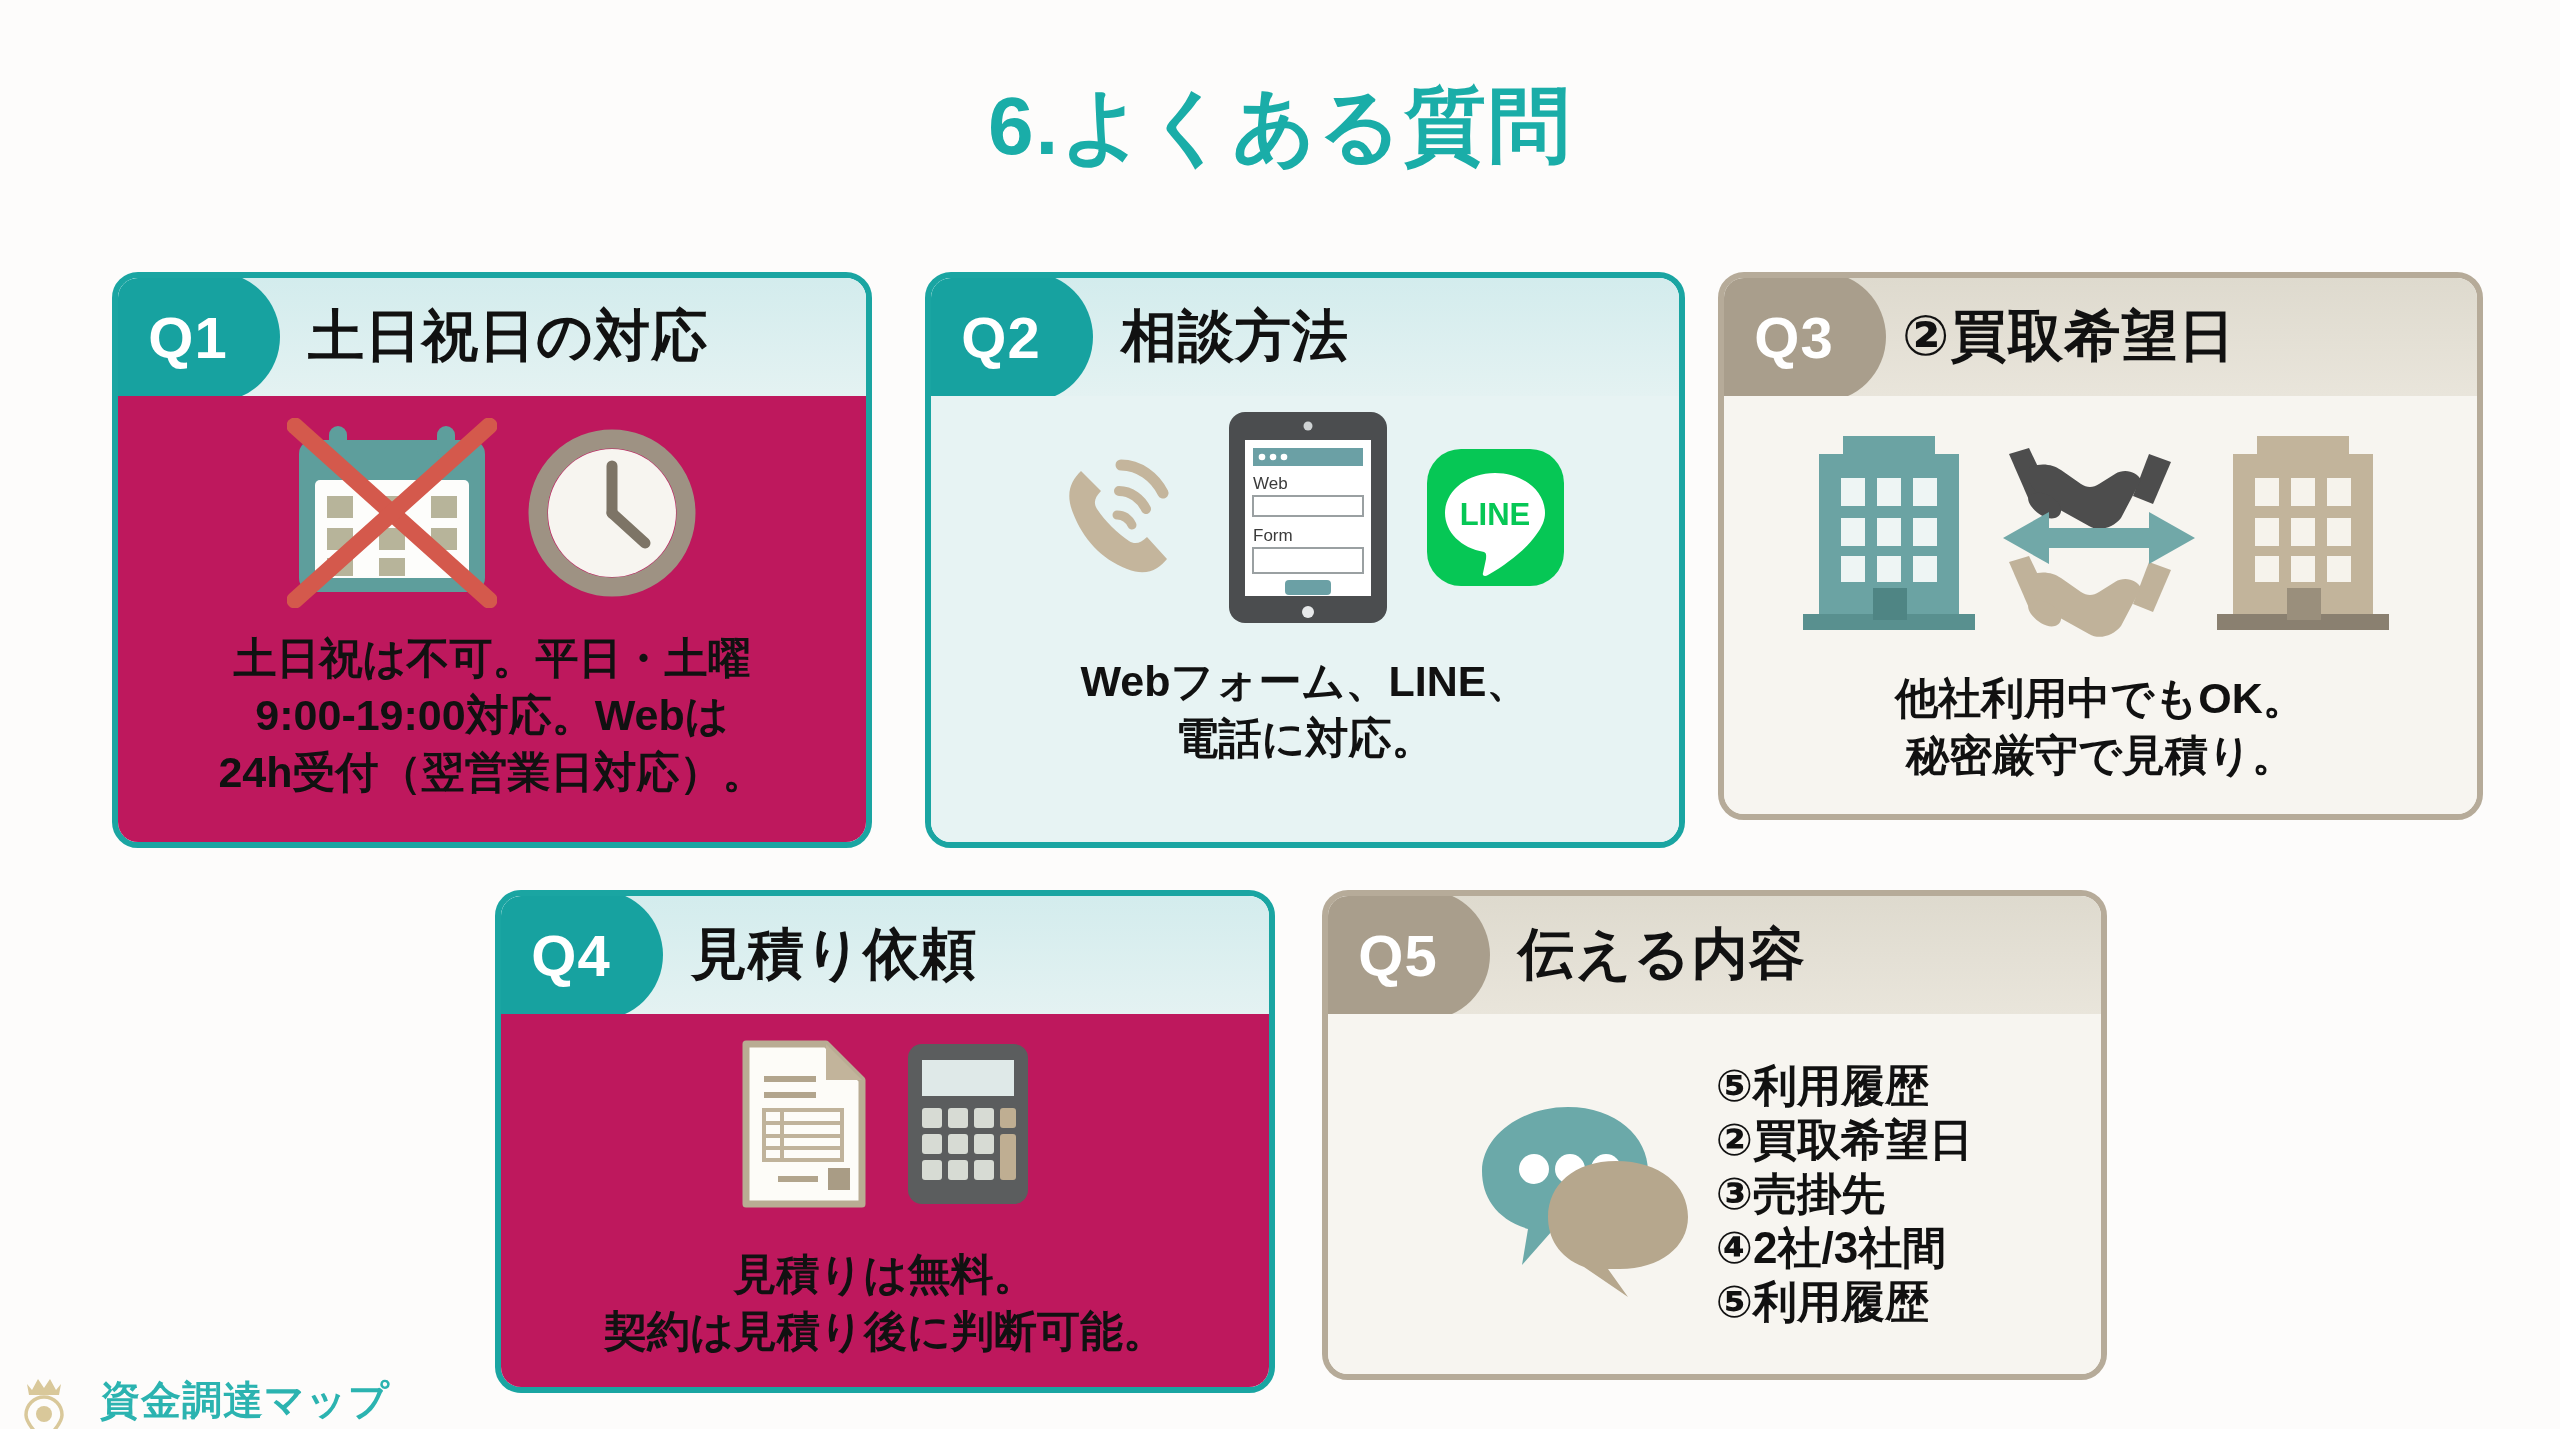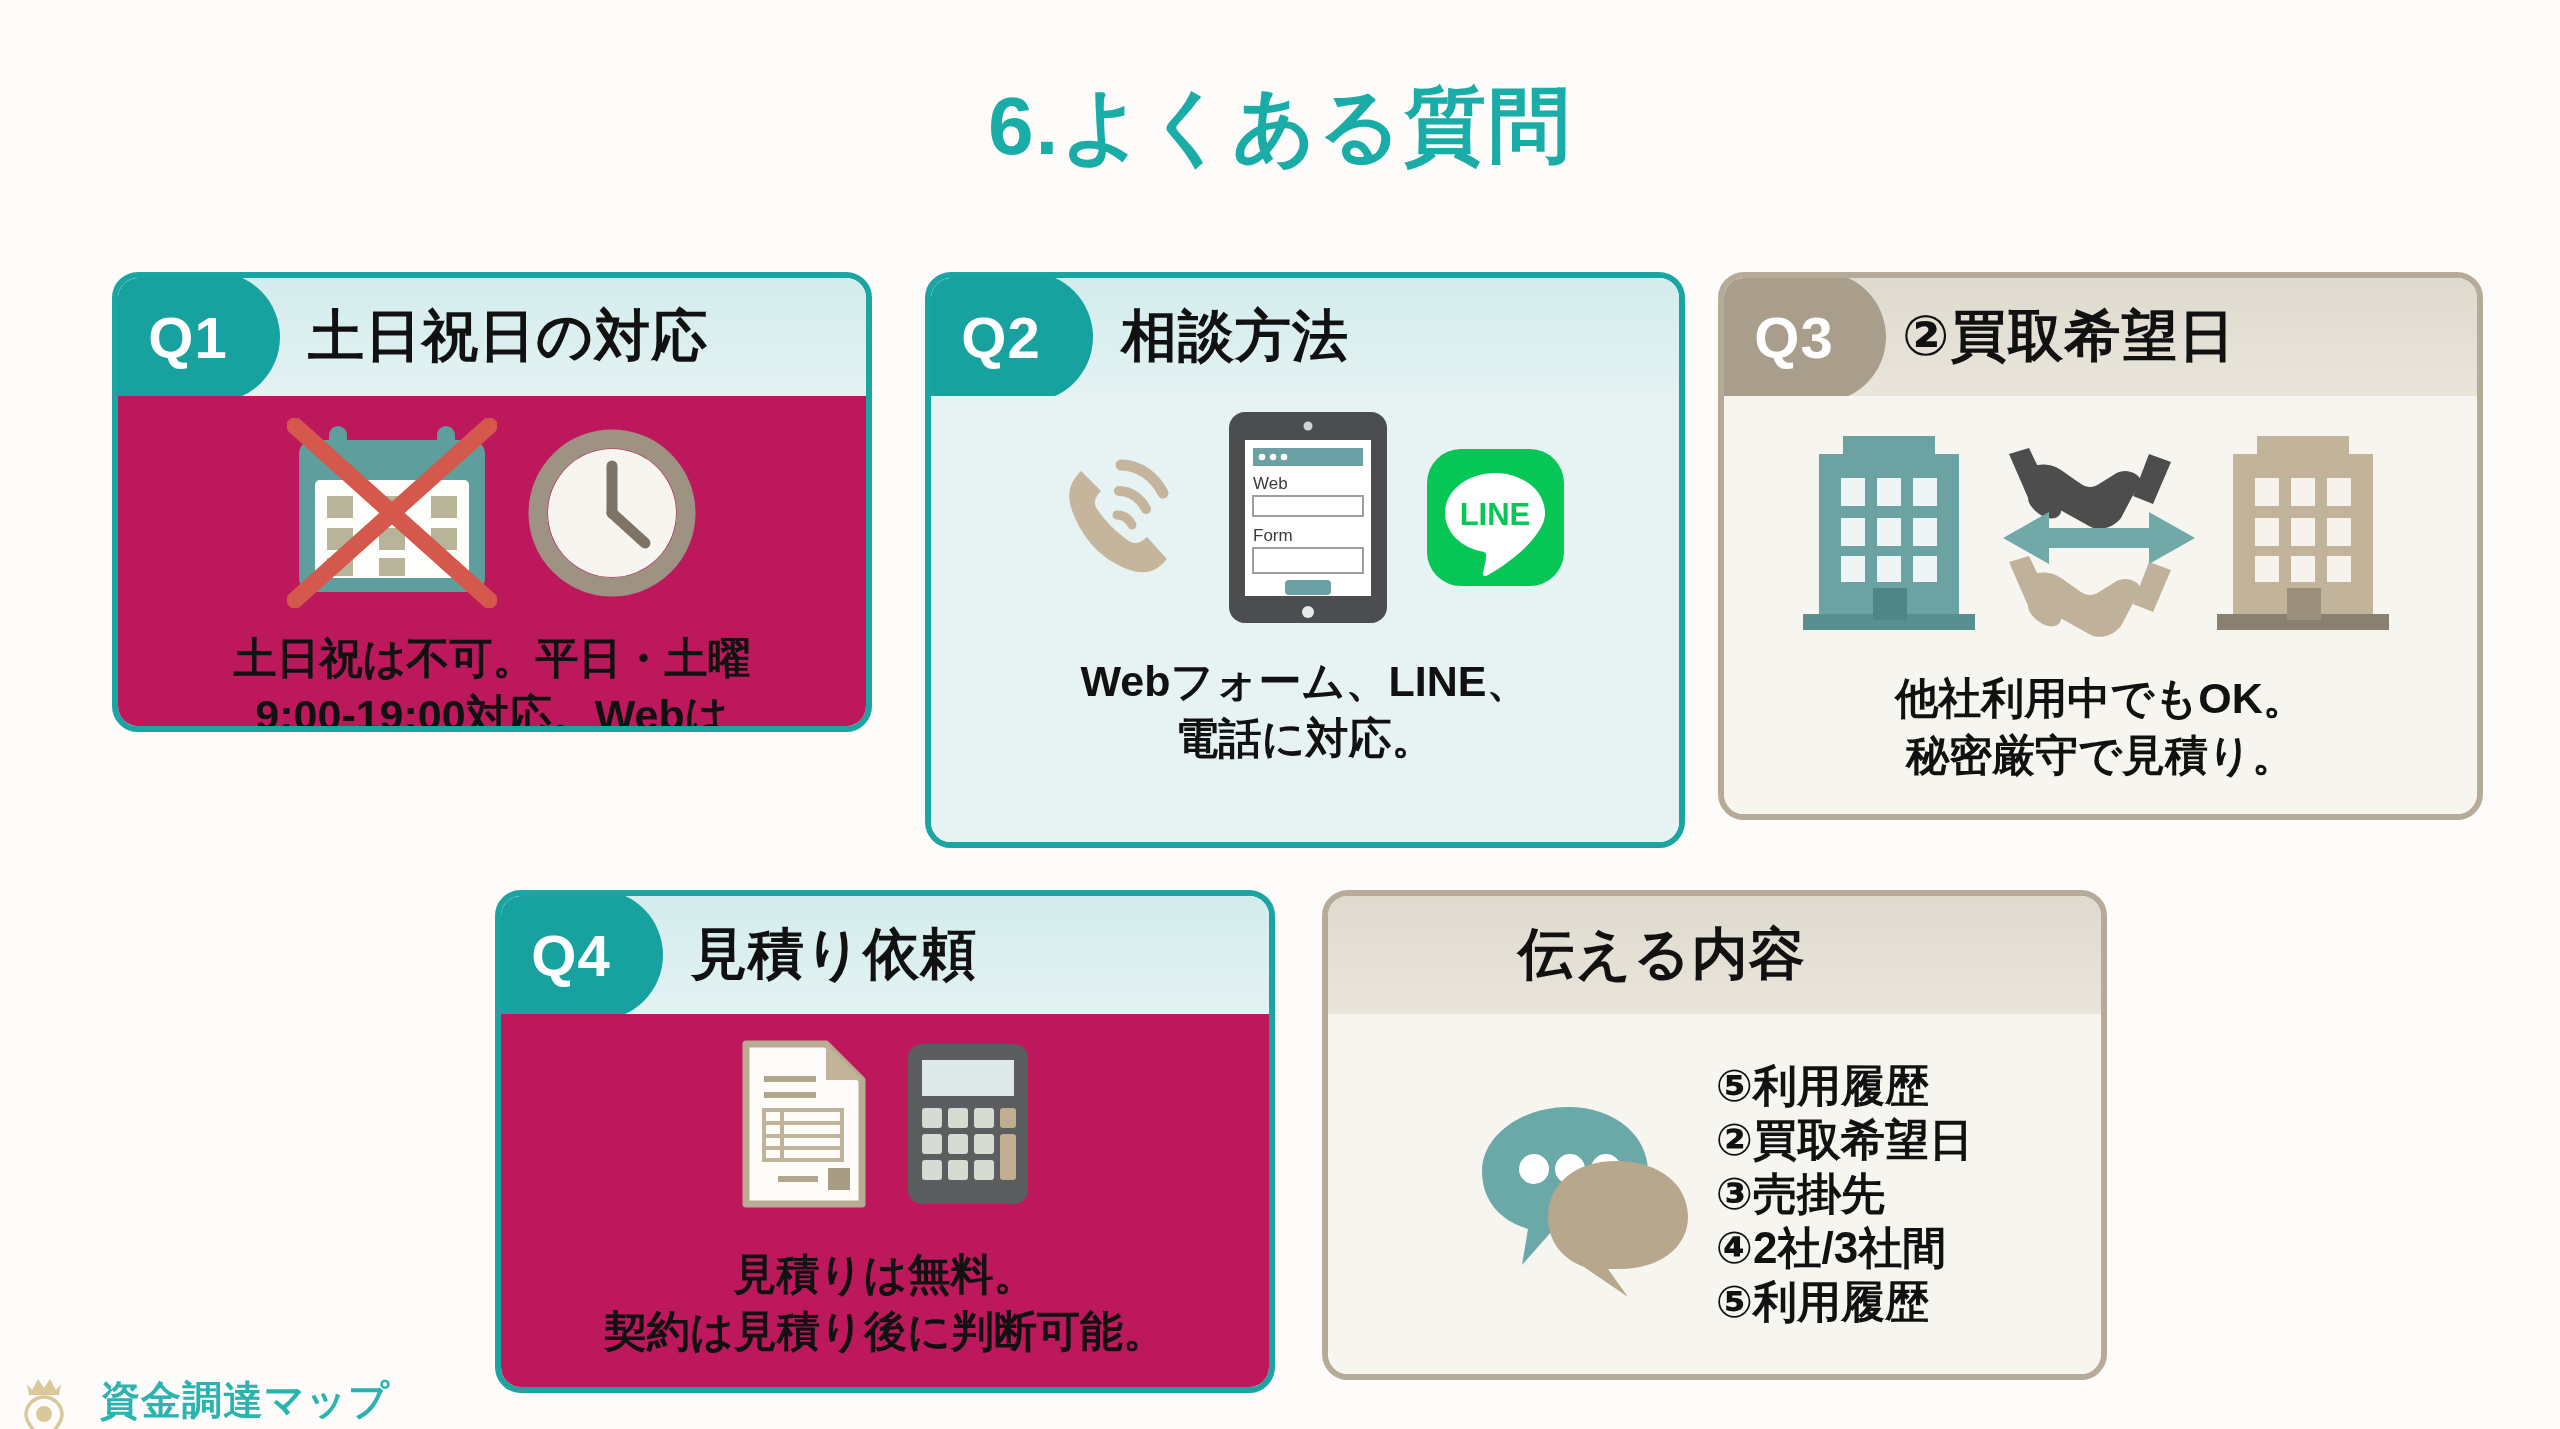--- a/index.html
+++ b/index.html
@@ -76,21 +76,21 @@
     width: 100%;
   }
   .card-text {
     text-align: center;
     font-size: 43px; font-weight: bold; color: #111111;
     line-height: 1.32;
     white-space: pre-line;
   }
 
   
-  #card-q1 { left: 112px;  top: 272px;  width: 760px;  height: 460px; }
+  #card-q1 { left: 112px;  top: 272px;  width: 760px;  height: 576px; }
   #card-q2 { left: 925px;  top: 272px;  width: 760px;  height: 576px; }
   #card-q3 { left: 1718px; top: 272px;  width: 765px;  height: 548px; }
   #card-q4 { left: 495px;  top: 890px;  width: 780px;  height: 503px; }
   #card-q5 { left: 1322px; top: 890px;  width: 785px;  height: 490px; }
 
   #card-q1 .icon-row { margin-top: 22px; }
   #card-q1 .card-text { margin-top: 22px; }
   #card-q2 .icon-row { margin-top: 14px; }
   #card-q2 .card-text { margin-top: 28px; }
   #card-q3 .icon-row { margin-top: 20px; }
@@ -327,20 +327,21 @@
           </svg>
         </span>
       </div>
       <div class="card-text">見積りは無料。
 契約は見積り後に判断可能。</div>
     </div>
   </div>
 
   <div class="card beige" id="card-q5">
     <div class="card-header">
+      <div class="q-badge beige">Q5</div>
       <div class="card-title">伝える内容</div>
     </div>
     <div class="card-body">
       <span>
         <svg width="250" height="230" viewBox="0 0 250 230">
           <path d="M120 28 C168 28 200 58 200 92 C200 126 168 152 120 152 L104 152 L74 186 L80 150 C48 140 34 118 34 92 C34 58 72 28 120 28 Z" fill="#6ba9a9"></path>
           <circle cx="86" cy="90" r="15" fill="#ffffff"></circle>
           <circle cx="122" cy="90" r="15" fill="#ffffff"></circle>
           <circle cx="158" cy="90" r="15" fill="#ffffff"></circle>
           <path d="M168 82 C212 82 240 106 240 138 C240 168 212 190 172 190 L160 190 L180 218 L136 188 C110 178 100 158 100 138 C100 106 126 82 168 82 Z" fill="#b6a78d"></path>

